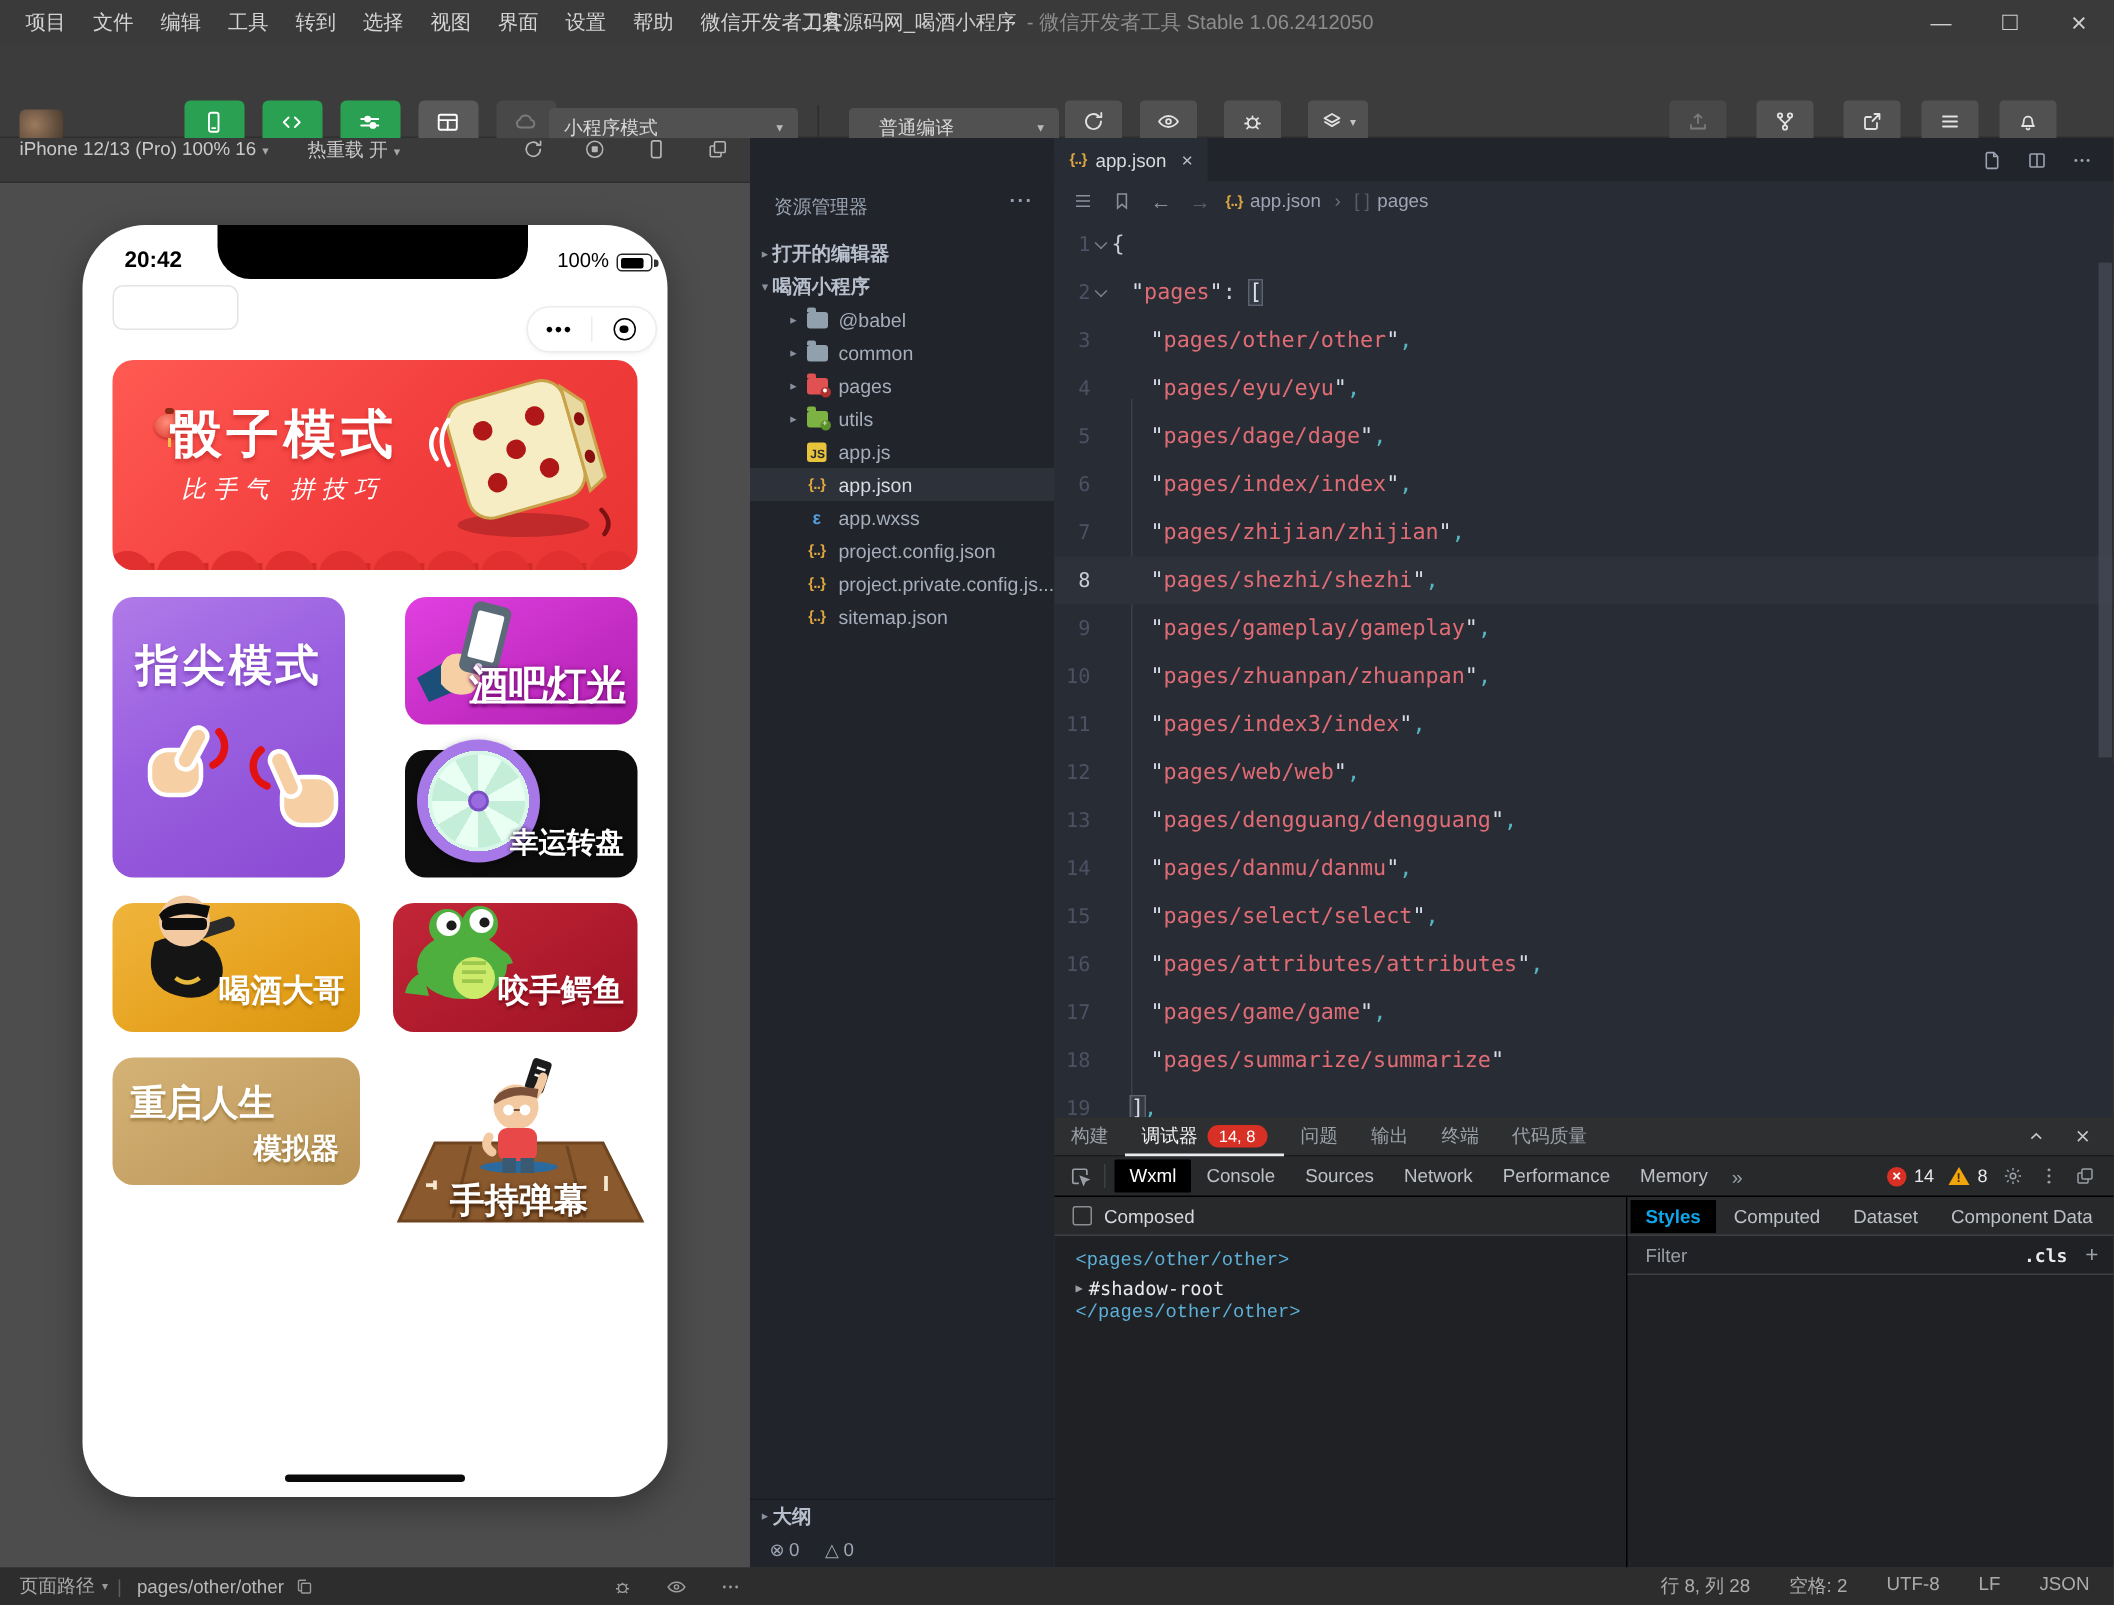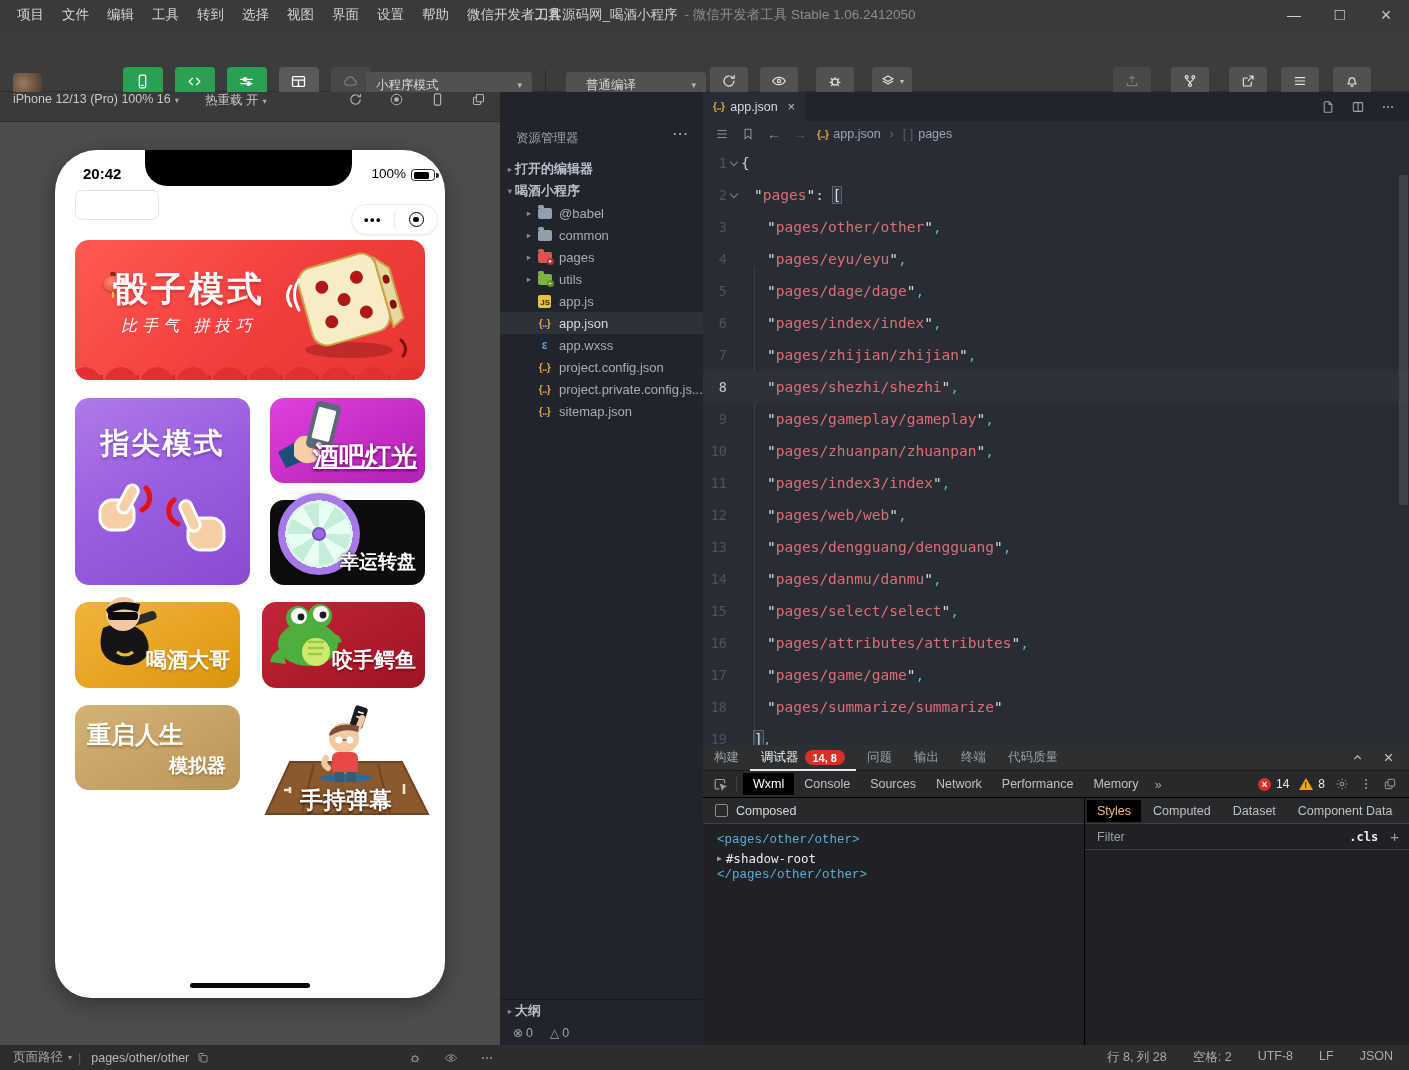--- a/index.html
+++ b/index.html
@@ -87,21 +87,21 @@
   #banner-title { position:absolute; left:38px; top:26px; color:#fff; font-size:35px; font-weight:800; letter-spacing:3px; text-shadow:0 2px 3px rgba(160,20,20,.45); }
   #banner-sub { position:absolute; left:46px; top:76px; color:#fff; font-size:16px; letter-spacing:5px; font-style:italic; }
   .lantern { position:absolute; width:20px; height:16px; background:radial-gradient(circle at 40% 35%, #ff8d7a, #d92c22); border-radius:50%; box-shadow:0 1px 2px rgba(120,10,10,.5); }
   .lantern::before { content:""; position:absolute; left:7px; top:-4px; width:6px; height:4px; background:#8a2b16; border-radius:2px; }
   .lantern::after { content:""; position:absolute; left:9px; bottom:-6px; width:2px; height:6px; background:#f4c04a; }
   #dice-wrap { position:absolute; right:14px; top:8px; }
 
   
   .tile { position:absolute; border-radius:14px; cursor:pointer; }
   .tile-label { position:absolute; color:#fff; font-weight:800; }
-  #tile-zhijian { left:20px; top:248px; width:175px; height:187px; background:linear-gradient(150deg,#b07ae8 0%,#9a5fe0 45%,#8a4ad2 100%); }
+  #tile-zhijian { left:20px; top:248px; width:155px; height:187px; background:linear-gradient(150deg,#b07ae8 0%,#9a5fe0 45%,#8a4ad2 100%); }
   #tile-zhijian .tile-label { width:100%; text-align:center; top:26px; font-size:29px; letter-spacing:2px; text-shadow:0 2px 3px rgba(80,20,140,.45); }
   #tile-jiuba { left:215px; top:248px; width:155px; height:85px; background:linear-gradient(150deg,#e040e0 0%,#c32cc3 60%,#b321b3 100%); }
   #tile-jiuba .tile-label { right:8px; bottom:9px; font-size:26px; text-shadow:0 0 3px #7d107d,0 2px 2px rgba(90,0,90,.6);text-decoration:underline; }
   #tile-zhuanpan { left:215px; top:350px; width:155px; height:85px; background:#0d0d0d; }
   #tile-zhuanpan .tile-label { right:9px; bottom:10px; font-size:19px; text-shadow:0 0 3px #000; }
   #tile-dage { left:20px; top:452px; width:165px; height:86px; background:linear-gradient(150deg,#f0b43c 0%,#e6a21e 60%,#d9940f 100%); }
   #tile-dage .tile-label { right:10px; bottom:14px; font-size:21px; text-shadow:0 2px 2px rgba(140,90,0,.5); }
   #tile-eyu { left:207px; top:452px; width:163px; height:86px; background:linear-gradient(150deg,#c22637 0%,#ad1a2c 60%,#9e1424 100%); }
   #tile-eyu .tile-label { right:9px; bottom:14px; font-size:21px; text-shadow:0 2px 2px rgba(90,0,10,.55); }
   #tile-chongqi { left:20px; top:555px; width:165px; height:85px; background:linear-gradient(150deg,#d4b275 0%,#c7a266 55%,#ba9455 100%); }
@@ -164,21 +164,21 @@
   .q { color:#d8dee9; } .st { color:#e06c75; } .cm { color:#56b6c2; } .pn { color:#c8ccd4; }
   .bx { color:#d8dee9; outline:1px solid #5c6370; background:rgba(110,120,135,.18); }
   #indent-guide { position:absolute; left:51px; top:119px; width:1px; height:479px; background:#3b4048; }
   #ed-scrollbar { position:absolute; right:1px; top:83px; width:9px; height:330px; background:#4e5563; opacity:.55; border-radius:1px; }
 
   
   #debug { position:absolute; left:703px; top:745px; width:706px; height:300px; background:#202124; color:#bdc1c6; }
   #dbg-tabs { position:absolute; left:0; top:0; width:100%; height:26px; background:#2d2f31; display:flex; align-items:center; font-size:12.5px; border-bottom:1px solid #1a1a1a; }
   .dtab { padding:0 11px; height:26px; display:flex; align-items:center; color:#9aa0a6; cursor:pointer; }
   .dtab.on { color:#f1f3f4; box-shadow:inset 0 -2px 0 #e8eaed; }
-  .badge { background:#d93026; color:#fff; border-radius:9px; padding:1.5px 8px; font-size:11px; margin-left:6px; font-weight:700; }
+  .badge { background:#d93026; color:#fff; border-radius:9px; padding:1.5px 8px; font-size:11px; margin-left:6px; font-weight:400; }
   #dbg-win { margin-left:auto; display:flex; gap:18px; margin-right:14px; color:#c5c8cc; }
   #dbg-win svg { width:13px; height:13px; }
   #devtools-bar { position:absolute; left:0; top:26px; width:100%; height:27px; background:#28292b; border-bottom:1px solid #000; display:flex; align-items:center; font-size:12.5px; }
   #inspect-btn { margin:0 8px 0 10px; color:#9aa0a6; display:flex; }
   #inspect-btn svg { width:15px; height:15px; }
   .dv-sep { width:1px; height:16px; background:#3c4043; margin-right:6px; }
   .dvtab { padding:4px 10px; color:#bdc1c6; cursor:pointer; border-radius:1px; }
   .dvtab.on { background:#000; color:#fff; }
   #dv-more { color:#9aa0a6; padding:0 6px; font-size:13px; }
   #dv-right { margin-left:auto; display:flex; align-items:center; gap:10px; margin-right:12px; }
@@ -191,21 +191,21 @@
   #wxml-pane { position:absolute; left:0; top:53px; width:381px; height:247px; }
   #composed-row { height:26px; background:#28292b; border-bottom:1px solid #3c4043; display:flex; align-items:center; font-size:12.5px; color:#d5d8dc; }
   #composed-row .cbx { width:13px; height:13px; border:1px solid #8a8d91; border-radius:2px; margin:0 8px 0 12px; background:#28292b; }
   #wxml-tree { font-family:"DejaVu Sans Mono","Liberation Mono",monospace; font-size:12.5px; padding:8px 0 0 14px; line-height:17.5px; }
   .tag { color:#5db0d7;font-family:Liberation Mono, monospace; }
   .shadow-line { color:#e8eaed; display:flex; align-items:center; }
   .shadow-line .tri { color:#9aa0a6; font-size:8px; margin-right:4px; }
   #styles-pane { position:absolute; left:382px; top:53px; right:0; height:247px; }
   #style-tabs { height:26px; background:#28292b; display:flex; align-items:center; font-size:12.5px; border-bottom:1px solid #3c4043; }
   .stab { padding:4px 10px; margin-left:2px; color:#bdc1c6; cursor:pointer; }
-  .stab.on { background:#000; color:#fdba74; }
+  .stab.on { background:#000; color:#0ea5e9;font-weight:bold; }
   #filter-row { height:26px; display:flex; align-items:center; border-bottom:1px solid #3c4043; }
   #filter-input { color:#9aa0a6; font-size:12.5px; margin-left:12px; }
   #cls-label { margin-left:auto; font-family:"DejaVu Sans Mono",monospace; font-size:12px; color:#e8eaed; font-weight:700; }
   #add-style { color:#9aa0a6; font-size:15px; margin:0 10px 0 12px; }
 
   
   #statusbar { position:absolute; left:0; top:1045px; width:1409px; height:25px; background:#2d2d2d; color:#ababab; font-size:12.5px; display:flex; align-items:center; }
   #sb-left { display:flex; align-items:center; margin-left:13px; }
   #sb-left .caret { font-size:8px; margin:0 6px 0 5px; color:#9a9a9a; }
   #sb-left .pipe { color:#5e5e5e; margin-right:10px; }

